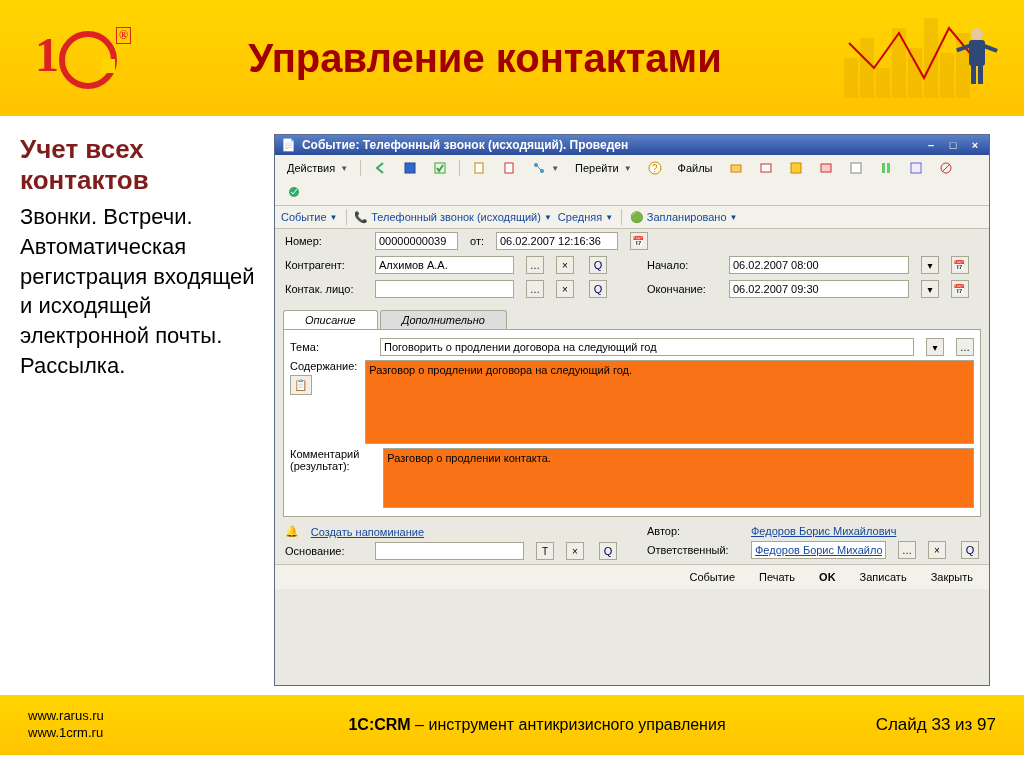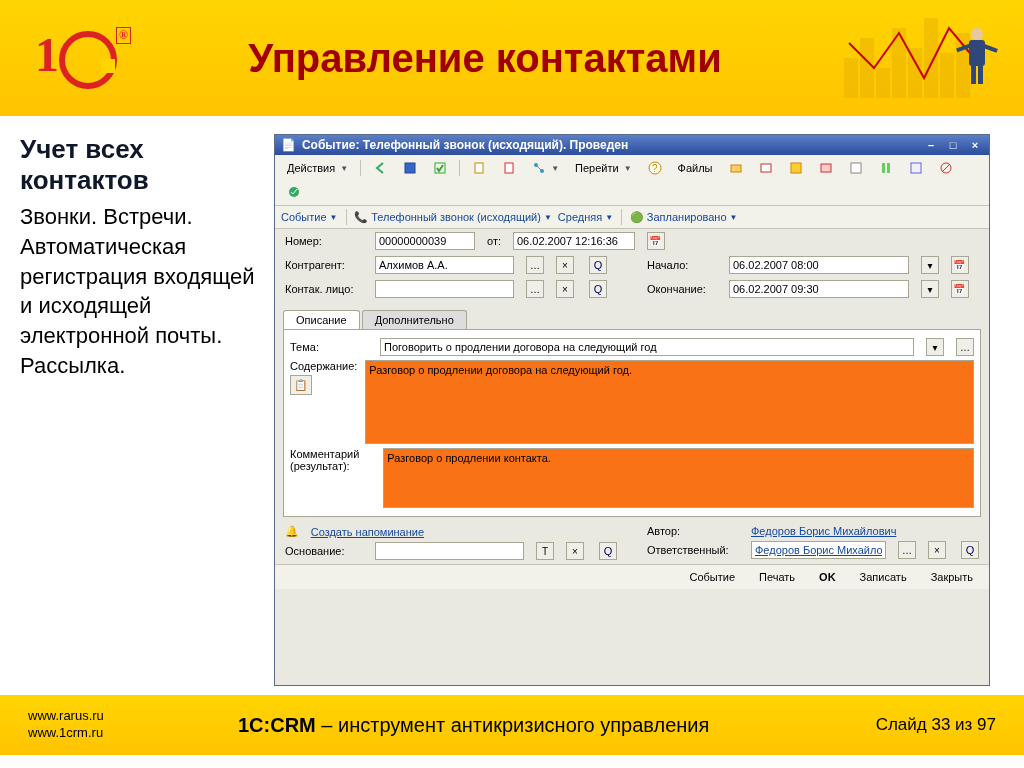--- a/index.html
+++ b/index.html
@@ -9,55 +9,55 @@
   .logo { width: 120px; height: 94px; margin-left: 16px; display:flex; align-items:center; justify-content:center; }
   .logo-inner { color:#d22; font-weight:900; font-size:48px; font-family: Georgia, serif; position: relative; }
   .logo-inner .c { border:6px solid #d22; border-radius:50%; width:58px; height:58px; display:inline-block; vertical-align:middle; position:relative; }
   .logo-inner .c::after { content:""; position:absolute; right:-4px; top:22px; width:14px; height:14px; background:#ffd500; }
   .logo-r { position:absolute; top:0; right:-14px; font-size:12px; border:1px solid #d22; padding:0 2px; }
   .title { flex:1; text-align:center; color:#a00000; font-size:40px; font-weight:bold; line-height:1.15; }
   .decor { width:190px; height:116px; position:relative; display:flex; align-items:center; justify-content:center; }
   .decor svg { width:170px; height:100px; }
   .content { display:flex; padding: 18px 0 0 20px; height: 570px; }
   .left { width: 250px; padding-right: 12px; }
-  .left h2 { color:#0f172a; font-size:26px; font-weight:bold; margin-bottom:6px; line-height:1.2; }
+  .left h2 { color:#7f1d1d; font-size:26px; font-weight:bold; margin-bottom:6px; line-height:1.2; }
   .left p { font-size:22px; color:#000; line-height:1.35; }
   .window { width: 716px; background:#e9e9e2; border:1px solid #5a6b8a; font-size:11px; color:#000; margin-left:4px; }
   .titlebar { background:linear-gradient(#5b80c8,#2b4d9c); color:#fff; padding:3px 6px; display:flex; align-items:center; gap:6px; font-weight:bold; font-size:12px; }
   .titlebar .spacer { flex:1; }
   .titlebar .winbtn { width:16px; height:14px; display:inline-flex; align-items:center; justify-content:center; font-size:11px; cursor:pointer; }
   .toolbar { background:#f2f1ea; border-bottom:1px solid #c5c3b6; padding:3px 6px; display:flex; align-items:center; gap:4px; flex-wrap:wrap; }
   .tb-btn { padding:2px 5px; border:1px solid transparent; cursor:pointer; display:inline-flex; align-items:center; gap:3px; font-size:11px;}
   .tb-btn .dd { font-size:8px; color:#555; margin-left:2px; }
   .tb-sep { width:1px; height:16px; background:#c5c3b6; margin:0 2px; }
   .toolbar2 { background:#f2f1ea; border-bottom:1px solid #c5c3b6; padding:3px 6px; display:flex; align-items:center; gap:6px; }
   .link-dd { color:#14489e; cursor:pointer; font-size:11px; display:inline-flex; align-items:center; gap:3px; }
   .link-dd .dd { font-size:8px; color:#14489e; }
   .formrow { display:flex; align-items:center; padding:3px 10px; gap:12px; }
   .lbl { width:78px; font-size:11px; }
   .lbl2 { width:70px; font-size:11px; }
   .inp { background:#fff; border:1px solid #a7a794; height:18px; font-size:11px; padding:0 3px; display:inline-flex; align-items:center; }
   .inp input { border:none; outline:none; width:100%; font-size:11px; font-family:inherit; }
   .btn-sm { width:18px; height:18px; border:1px solid #a7a794; background:#f0efe7; display:inline-flex; align-items:center; justify-content:center; cursor:pointer; font-size:10px; }
   .q { font-size:11px; color:#006; margin-left:3px; padding: 0 4px; }
   .tabs { display:flex; background:#e9e9e2; padding:3px 8px 0 8px; }
-  .tab { padding:3px 12px; font-size:11px; border:1px solid #a7a794; border-bottom:none; background:#ddd; margin-right:2px; cursor:pointer; border-radius:3px 3px 0 0; }
+  .tab { padding:3px 21px; font-size:11px; border:1px solid #a7a794; border-bottom:none; background:#ddd; margin-right:2px; cursor:pointer; border-radius:3px 3px 0 0;font-style:italic; }
   .tab.active { background:#fff; }
   .tabbody { background:#fff; border:1px solid #a7a794; margin:0 8px 6px 8px; padding:6px; }
   .wideinp { flex:1; }
   .textarea { background:#f97316; border:1px solid #a7a794; width:100%; min-height:60px; font-size:11px; padding:3px; resize:none; font-family:inherit; }
   .sidebtn { width:22px; height:20px; border:1px solid #a7a794; background:#f0efe7; display:flex; align-items:center; justify-content:center; cursor:pointer; margin-top:3px;}
   .linkblue { color:#14489e; text-decoration:underline; font-size:11px; }
   .statusbar { background:#f2f1ea; padding:4px 10px; display:flex; align-items:center; gap:12px; justify-content:flex-end; border-top:1px solid #c5c3b6;}
   .statusbar .sbtn { cursor:pointer; font-size:11px; padding:2px 6px; }
   .statusbar .sbtn.primary { font-weight:bold; }
   .footer { position:absolute; bottom:13px; left:0; right:0; }
   .foot-yellow { background:linear-gradient(#ffd500,#ffc400); height:60px; display:flex; align-items:center; padding:0 28px; font-size:13px; }
   .foot-sites { width:210px; line-height:1.3; }
-  .foot-center { flex:1; text-align:left; font-size:20px; }
+  .foot-center { flex:1; text-align:center; font-size:16px; }
   .foot-center b { font-weight:bold; }
   .foot-slide { width:160px; text-align:right; font-size:17px; }
   .col2 { display:flex; gap:30px; padding:0 10px 6px 10px; }
   .col2 .c { flex:1; }
   .ico-sq { width:14px; height:14px; }
 </style>
 </head>
 <body>
 
 <div class="slide">
@@ -221,21 +221,21 @@
         <span class="link-dd">
             <span>Средняя</span>
             <span class="dd">▼</span>
           </span>
         <span class="tb-sep"></span>
         <span class="link-dd">🟢 <span>Запланировано</span><span class="dd">▼</span></span>
       </div>
 
       <div class="formrow">
         <span class="lbl">Номер:</span>
-        <span class="inp" style="width:100px">
+        <span class="inp" style="width:83px">
             <input value="00000000039" style="">
           </span>
         <span style="">от:</span>
         <span class="inp" style="width:122px">
             <input value="06.02.2007 12:16:36" style="">
           </span>
         <span class="btn-sm">📅</span>
       </div>
 
       <div class="col2">

